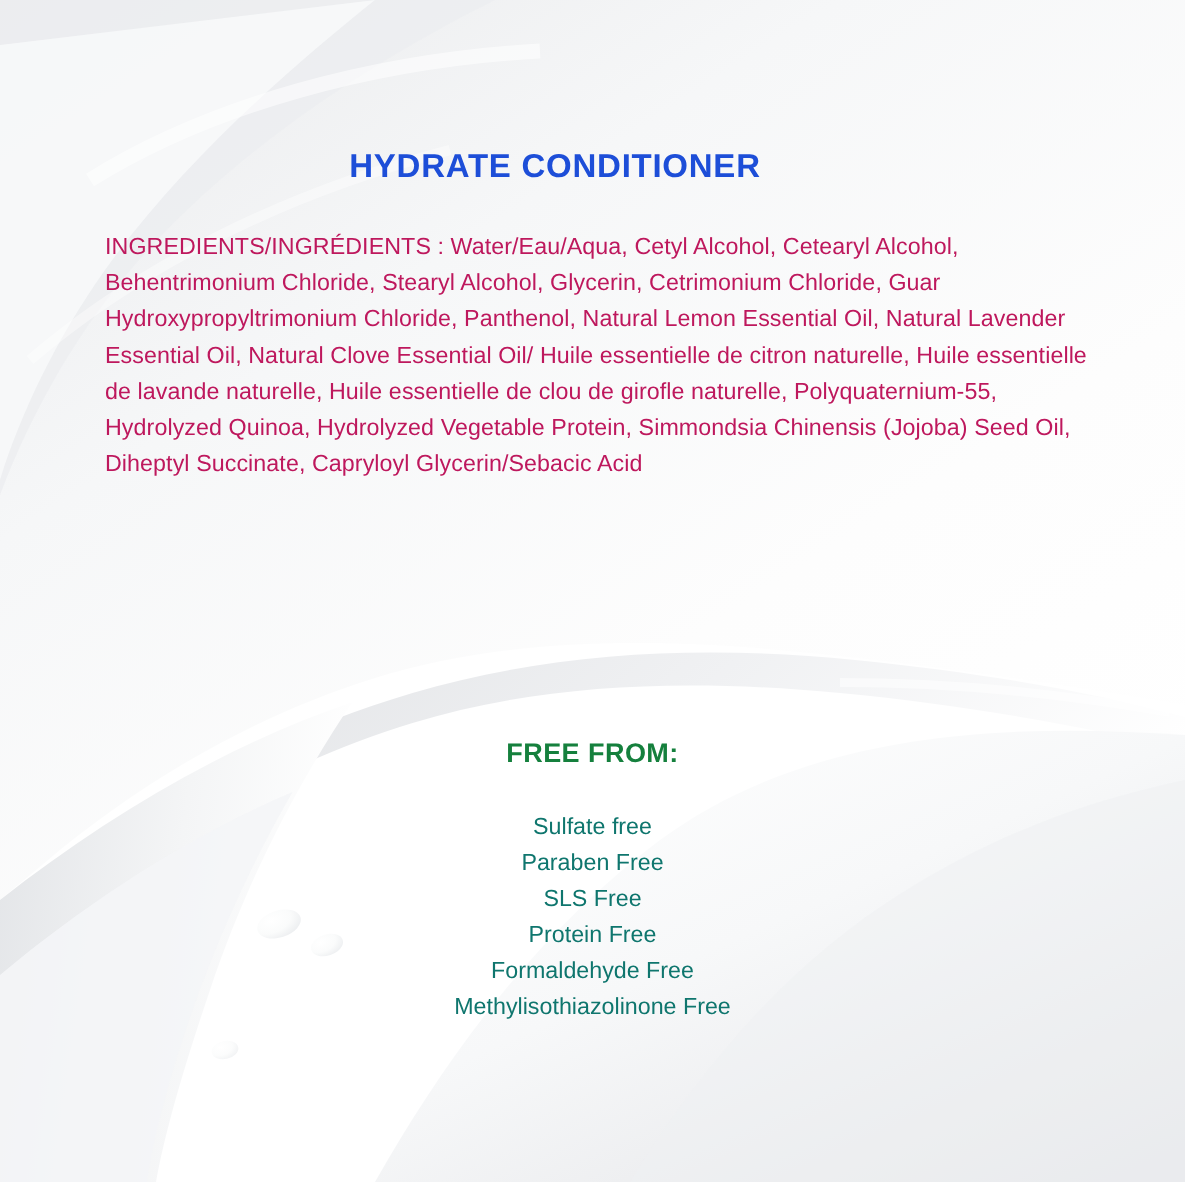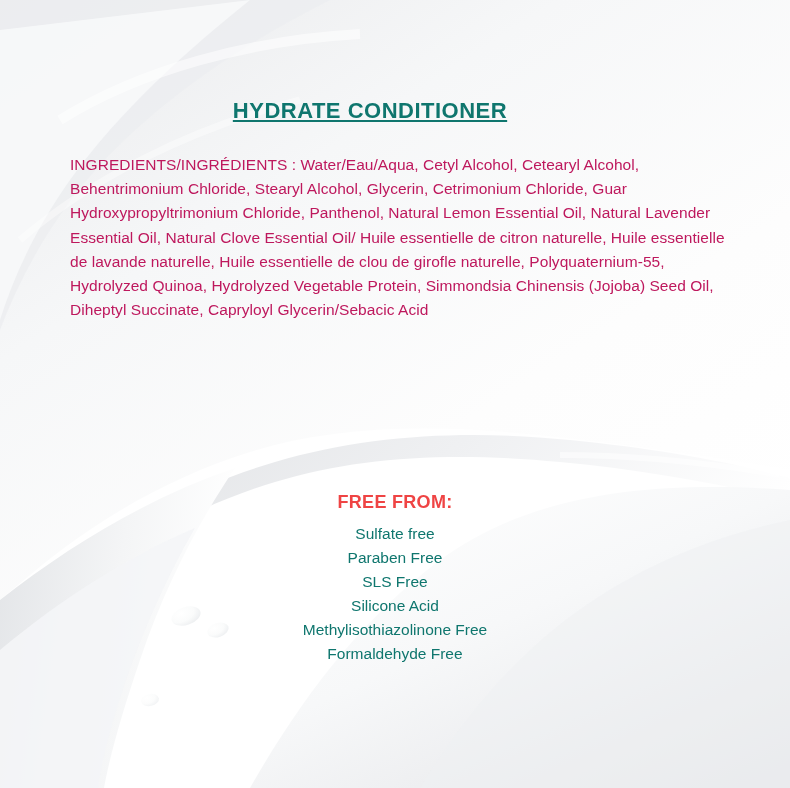--- a/index.html
+++ b/index.html
@@ -37,22 +37,21 @@
 
   #product-title {
     position: absolute;
     top: 98px;
     left: 0;
     width: 740px;
     text-align: center;
     font-size: 22px;
     font-weight: 700;
     letter-spacing: 0.5px;
-    color: #0f766e;
-    text-decoration: underline;
+    color: #1d4ed8;
   }
 
   #ingredients-block {
     position: absolute;
     top: 153px;
     left: 70px;
     width: 672px;
     font-size: 15.5px;
     line-height: 24.2px;
     color: #be185d;
@@ -65,23 +64,23 @@
   #free-from-section {
     position: absolute;
     top: 492px;
     left: 0;
     width: 790px;
     text-align: center;
   }
   #free-from-heading {
     font-size: 18px;
     font-weight: 700;
-    color: #ef4444;
+    color: #15803d;
     letter-spacing: 0.3px;
-    margin-bottom: 9px;
+    margin-bottom: 27px;
   }
   .free-from-item {
     font-size: 15.5px;
     line-height: 24px;
     color: #0f766e;
   }
 </style>
 </head>
 <body>
 
@@ -145,18 +144,18 @@
 
   <div id="ingredients-block">
     <p>INGREDIENTS/INGRÉDIENTS : Water/Eau/Aqua, Cetyl Alcohol, Cetearyl Alcohol, Behentrimonium Chloride, Stearyl Alcohol, Glycerin, Cetrimonium Chloride, Guar Hydroxypropyltrimonium Chloride, Panthenol, Natural Lemon Essential Oil, Natural Lavender Essential Oil, Natural Clove Essential Oil/ Huile essentielle de citron naturelle, Huile essentielle de lavande naturelle, Huile essentielle de clou de girofle naturelle, Polyquaternium-55, Hydrolyzed Quinoa, Hydrolyzed Vegetable Protein, Simmondsia Chinensis (Jojoba) Seed Oil, Diheptyl Succinate, Capryloyl Glycerin/Sebacic Acid</p>
   </div>
 
   <div id="free-from-section">
     <div id="free-from-heading">FREE FROM:</div>
     <div class="free-from-item">Sulfate free</div>
     <div class="free-from-item">Paraben Free</div>
     <div class="free-from-item">SLS Free</div>
-    <div class="free-from-item">Silicone Acid</div>
+    <div class="free-from-item">Protein Free</div>
+    <div class="free-from-item">Formaldehyde Free</div>
     <div class="free-from-item">Methylisothiazolinone Free</div>
-    <div class="free-from-item">Formaldehyde Free</div>
   </div>
 
 </div>
 
 </body></html>

